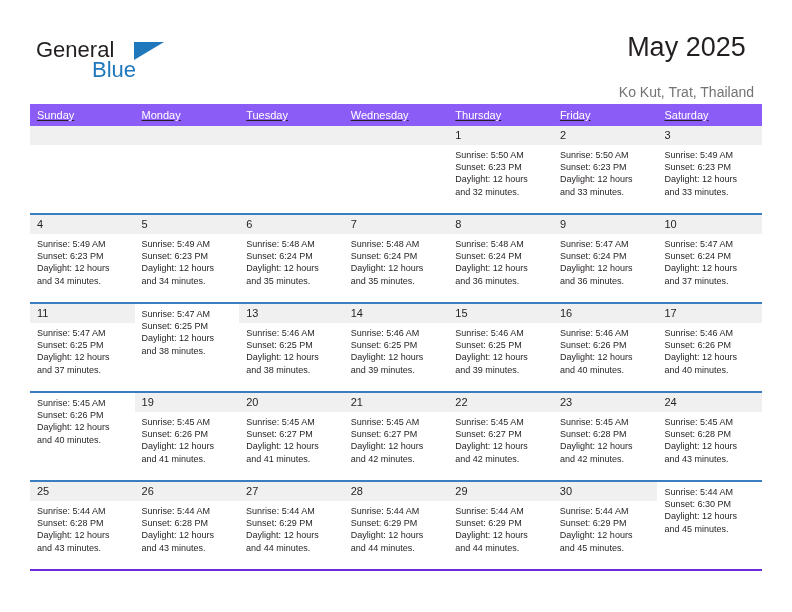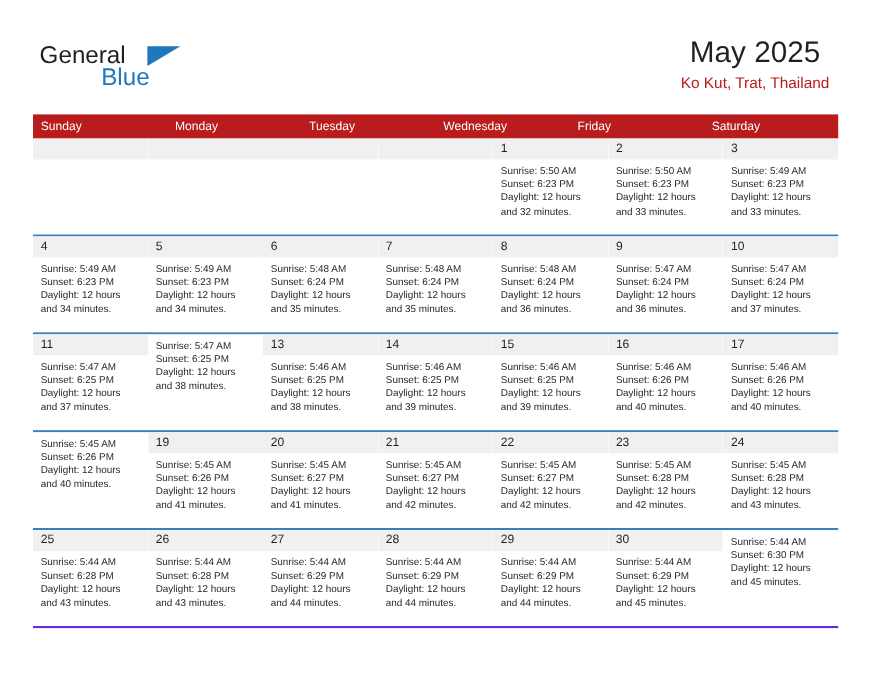--- a/index.html
+++ b/index.html
@@ -76,37 +76,38 @@
   }
   .cal-title {
     font-size: 27px;
     color: #231f20;
     line-height: 34px;
     white-space: nowrap;
     text-align: center;
   }
   .cal-subtitle {
     font-size: 14px;
-    color: #b91c1c;
+    color: #737373;
     line-height: 20px;
-    margin-top: 1px;
+    margin-top: 18px;
     white-space: nowrap;
   }
 
   
   .calendar {
     position: absolute;
     left: 30px;
     top: 104px;
     width: 732px;
   }
   .dow-row {
     display: flex;
-    background: #b91c1c;
+    background: #8b5cf6;
     height: 22px;
+    text-decoration: underline;
   }
   .dow-cell {
     flex: 1 1 0;
     color: #ffffff;
     font-size: 11px;
     line-height: 22px;
     padding-left: 7px;
     box-sizing: border-box;
     white-space: nowrap;
     overflow: hidden;
@@ -170,20 +171,21 @@
       <div class="cal-subtitle">Ko Kut, Trat, Thailand</div>
     </div>
   </div>
 
   <div class="calendar">
     <div class="dow-row" id="dow-row">
         <div class="dow-cell">Sunday</div>
         <div class="dow-cell">Monday</div>
         <div class="dow-cell">Tuesday</div>
         <div class="dow-cell">Wednesday</div>
+        <div class="dow-cell">Thursday</div>
         <div class="dow-cell">Friday</div>
         <div class="dow-cell">Saturday</div>
       </div>
     <div id="weeks-container">
         <div class="week">
           <div class="day empty">
             <div class="day-num-band"></div>
           </div>
           <div class="day empty">
             <div class="day-num-band"></div>

